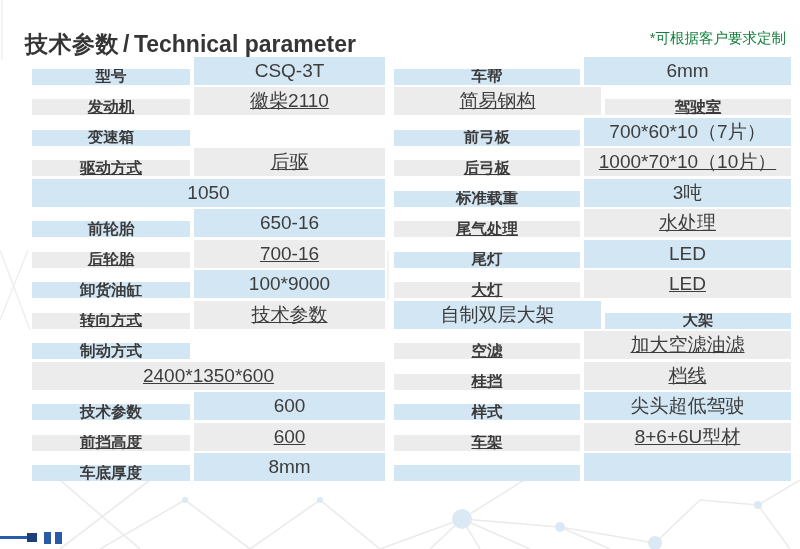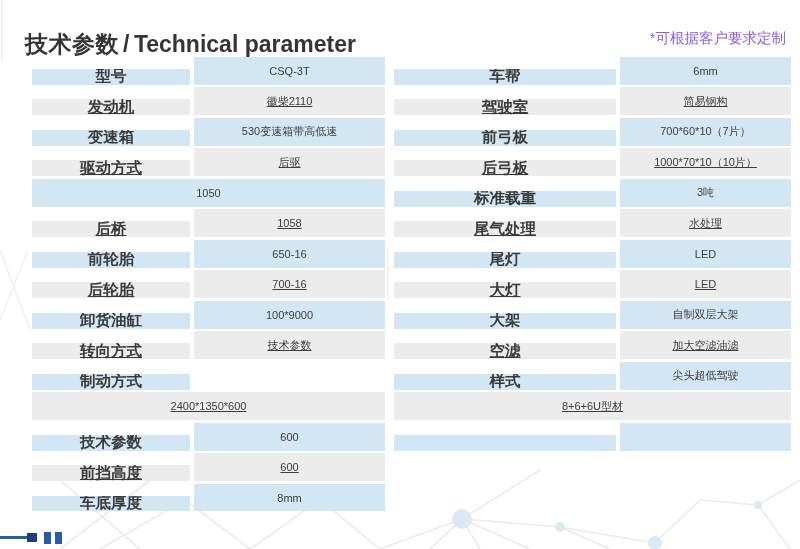--- a/index.html
+++ b/index.html
@@ -33,21 +33,21 @@
     font-weight: 700;
     color: #353535;
     letter-spacing: 0.5px;
     white-space: nowrap;
   }
   .title .divider { font-weight: 600; padding: 0 4px; }
   .title .en { font-weight: 600; letter-spacing: 0; }
   .custom-note {
     font-size: 14.5px;
     font-weight: 500;
-    color: #8b5cf6;
+    color: #15803d;
     padding-bottom: 3px;
     white-space: nowrap;
   }
 
   .tables-wrap {
     position: absolute;
     left: 32px; top: 57px;
     display: flex;
     gap: 9px;
     z-index: 2;
@@ -62,28 +62,28 @@
 
   .trow { display: flex; gap: 4px; height: 27.7px; }
   .cell {
     display: flex;
     align-items: center;
     justify-content: center;
     overflow: hidden;
     white-space: nowrap;
   }
   .spec-table.left  .cell.label { width: 158px; }
-  .spec-table.right .cell.label { width: 222px; }
+  .spec-table.right .cell.label { width: 186px; }
   .cell.value { flex: 1; }
 
   .trow.odd  .cell { background: var(--row-blue, #d3e6f4); }
   .trow.even .cell { background: var(--row-gray, #ececec); text-decoration: underline; }
 
   .cell.label { font-size: 15.5px; font-weight: 700; color: #3a3a3a; margin-top: 12px; }
-  .cell.value { font-size: 11px; font-weight: 500; color: #3d3d3d; }
+  .cell.value { font-size: 19px; font-weight: 500; color: #3d3d3d; }
 
   
   .logo-fragment { position: absolute; left: 0; bottom: 0; width: 70px; height: 22px; z-index: 3; }
   .logo-fragment .bar-h  { position: absolute; left: 0;  top: 9px;  width: 30px; height: 3px;  background: var(--logo-blue, #2a5ba8); }
   .logo-fragment .block  { position: absolute; left: 27px; top: 6px; width: 10px; height: 9px; background: #1d3f7a; }
   .logo-fragment .tick-1 { position: absolute; left: 44px; top: 5px; width: 7px;  height: 12px; background: var(--logo-blue, #2a5ba8); }
   .logo-fragment .tick-2 { position: absolute; left: 55px; top: 5px; width: 7px;  height: 12px; background: var(--logo-blue, #2a5ba8); }
 </style>
 </head>
 <body>
@@ -137,33 +137,28 @@
       <div class="trow odd">
         <div class="cell label">型号</div>
         <div class="cell value">CSQ-3T</div>
       </div>
       <div class="trow even">
         <div class="cell label">发动机</div>
         <div class="cell value">徽柴2110</div>
       </div>
       <div class="trow odd">
         <div class="cell label">变速箱</div>
-        <div class="cell value">530变速箱带高低速</div>
       </div>
       <div class="trow even">
         <div class="cell label">驱动方式</div>
         <div class="cell value">后驱</div>
       </div>
       <div class="trow odd">
         <div class="cell value">1050</div>
       </div>
-      <div class="trow even">
-        <div class="cell label">后桥</div>
-        <div class="cell value">1058</div>
-      </div>
       <div class="trow odd">
         <div class="cell label">前轮胎</div>
         <div class="cell value">650-16</div>
       </div>
       <div class="trow even">
         <div class="cell label">后轮胎</div>
         <div class="cell value">700-16</div>
       </div>
       <div class="trow odd">
         <div class="cell label">卸货油缸</div>
@@ -191,22 +186,22 @@
         <div class="cell label">车底厚度</div>
         <div class="cell value">8mm</div>
       </div>
     </div>
   <div class="spec-table right" id="right-table">
       <div class="trow odd">
         <div class="cell label">车帮</div>
         <div class="cell value">6mm</div>
       </div>
       <div class="trow even">
+        <div class="cell value">简易钢构</div>
         <div class="cell label">驾驶室</div>
-        <div class="cell value">简易钢构</div>
       </div>
       <div class="trow odd">
         <div class="cell label">前弓板</div>
         <div class="cell value">700*60*10（7片）</div>
       </div>
       <div class="trow even">
         <div class="cell label">后弓板</div>
         <div class="cell value">1000*70*10（10片）</div>
       </div>
       <div class="trow odd">
@@ -219,32 +214,37 @@
       </div>
       <div class="trow odd">
         <div class="cell label">尾灯</div>
         <div class="cell value">LED</div>
       </div>
       <div class="trow even">
         <div class="cell label">大灯</div>
         <div class="cell value">LED</div>
       </div>
       <div class="trow odd">
+        <div class="cell value">自制双层大架</div>
         <div class="cell label">大架</div>
-        <div class="cell value">自制双层大架</div>
       </div>
       <div class="trow even">
         <div class="cell label">空滤</div>
         <div class="cell value">加大空滤油滤</div>
       </div>
+      <div class="trow even">
+        <div class="cell label">桂挡</div>
+        <div class="cell value">档线</div>
+      </div>
       <div class="trow odd">
         <div class="cell label">样式</div>
         <div class="cell value">尖头超低驾驶</div>
       </div>
       <div class="trow even">
+        <div class="cell label">车架</div>
         <div class="cell value">8+6+6U型材</div>
       </div>
       <div class="trow odd">
         <div class="cell label"></div>
         <div class="cell value"></div>
       </div>
     </div>
 </div>
 
 <div class="logo-fragment">

